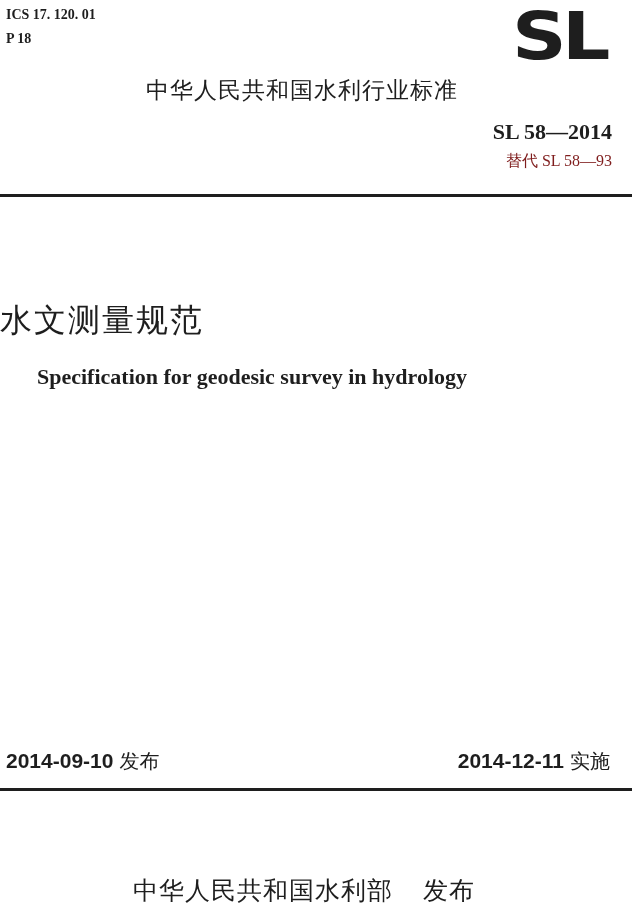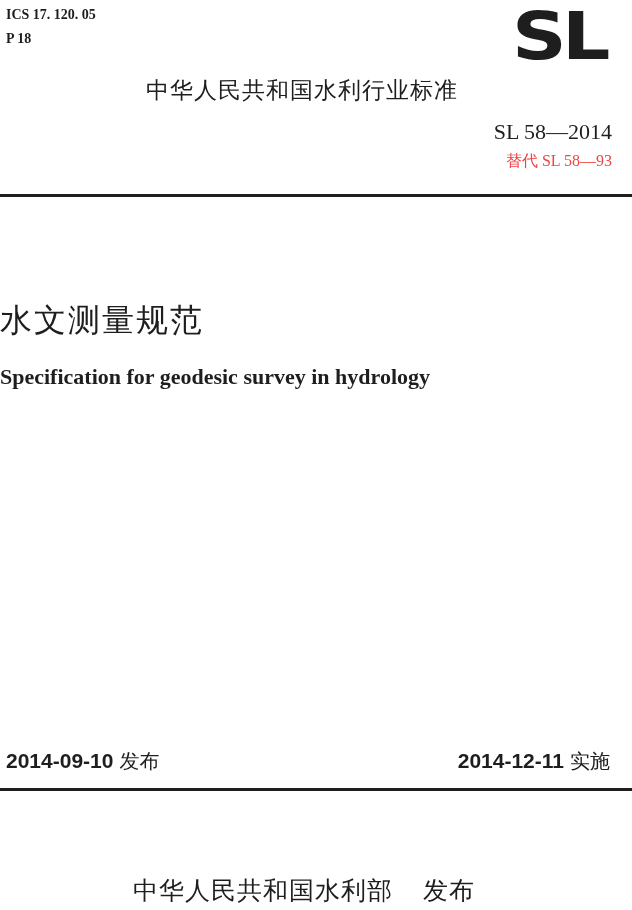--- a/index.html
+++ b/index.html
@@ -6,36 +6,36 @@
   body { width: 632px; height: 910px; position: relative; overflow: hidden; color: #1e1e1e; }
   .abs { position: absolute; }
   .serif { font-family: "Liberation Serif", "DejaVu Serif", serif; }
   .sans { font-family: "DejaVu Sans", "Liberation Sans", sans-serif; }
   .ics { left: 6px; top: 6px; font-size: 14px; font-weight: bold; line-height: 18px; }
   .pcode { left: 6px; top: 30px; font-size: 14px; font-weight: bold; line-height: 18px; }
   .logo { right: 14px; top: 8px; width: 106px; height: 58px; display: flex; align-items: center; justify-content: flex-start;
           font-family: "DejaVu Sans", sans-serif; font-weight: bold; font-size: 66px; letter-spacing: -4px; line-height: 58px;
           transform: scaleX(1.15); transform-origin: left center; color: #1e1e1e; }
   .std-type { left: 0; width: 604px; top: 74px; text-align: center; font-size: 23px; line-height: 32px; letter-spacing: 1px; }
-  .std-no { right: 20px; top: 118px; font-size: 22px; font-weight: normal; line-height: 28px; }
-  .replace { right: 20px; top: 150px; font-size: 16px; line-height: 22px; color: #ef4444; }
+  .std-no { right: 20px; top: 118px; font-size: 22px; font-weight: bold; line-height: 28px; }
+  .replace { right: 20px; top: 150px; font-size: 16px; line-height: 22px; color: #7f1d1d; }
   .rule { left: 0; width: 632px; height: 3px; background: #1e1e1e; }
   .title-cn { left: 0; width: 632px; top: 298px; text-align: left; font-size: 32px; line-height: 44px; letter-spacing: 2px; }
-  .title-en { left: 0; width: 504px; top: 362px; text-align: left; font-size: 22px; font-weight: bold; line-height: 30px; }
+  .title-en { left: 0; width: 504px; top: 362px; text-align: center; font-size: 22px; font-weight: bold; line-height: 30px; }
   .date-left { left: 6px; top: 746px; font-size: 21px; line-height: 30px; }
   .date-right { right: 22px; top: 746px; font-size: 21px; line-height: 30px; }
   .date-num { font-family: Liberation Sans, sans-serif; font-weight: bold; }
   .date-cn { font-family: "DejaVu Sans", sans-serif; font-size: 20px; margin-left: 6px; }
   .issuer { left: 0; width: 608px; top: 874px; text-align: center; font-size: 25px; line-height: 34px; letter-spacing: 1px; }
   .issuer .gap { display: inline-block; width: 30px; }
 </style>
 </head>
 <body>
 
-<div class="abs serif ics">ICS 17. 120. 05</div>
+<div class="abs serif ics">ICS 17. 120. 01</div>
 <div class="abs serif pcode">P 18</div>
 
 <div class="abs logo">SL</div>
 
 <div class="abs sans std-type">中华人民共和国水利行业标准</div>
 
 <div class="abs serif std-no">SL 58—2014</div>
 <div class="abs serif replace">替代 SL 58—93</div>
 
 <div class="abs rule" style="top:194px;"></div>

